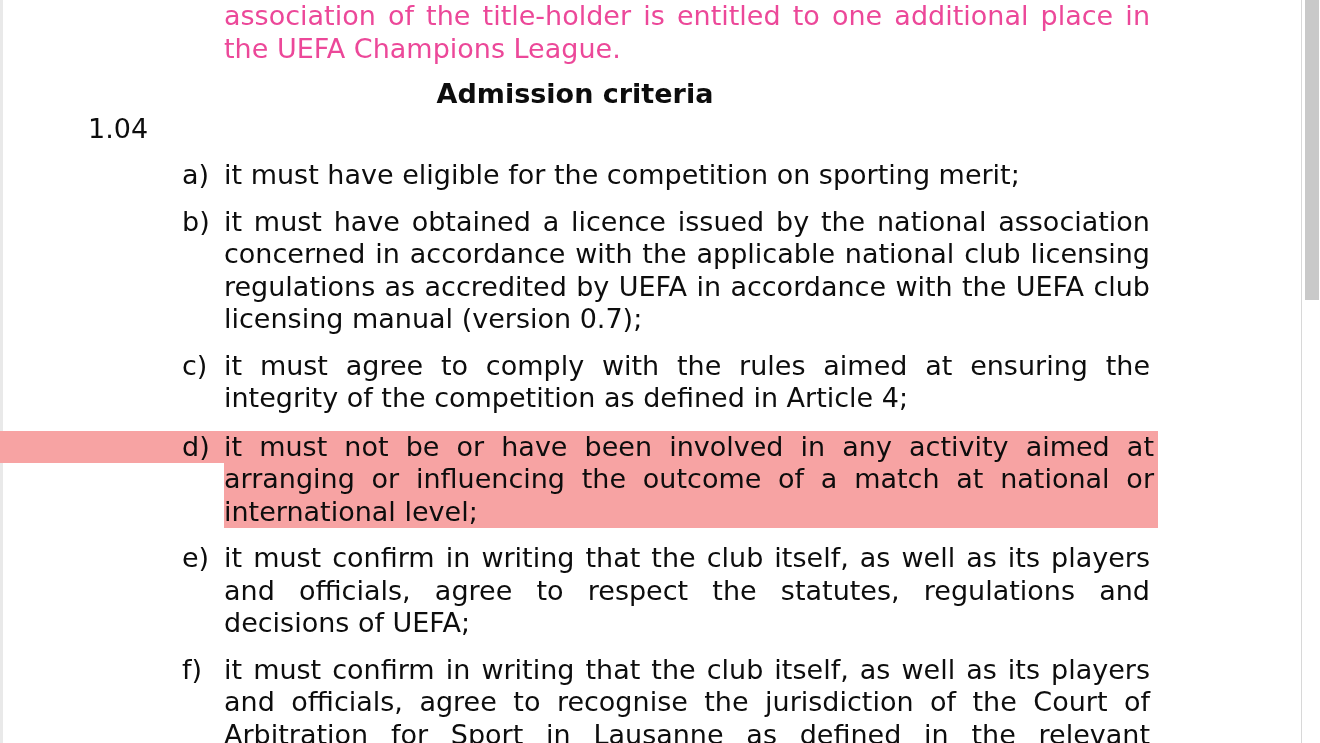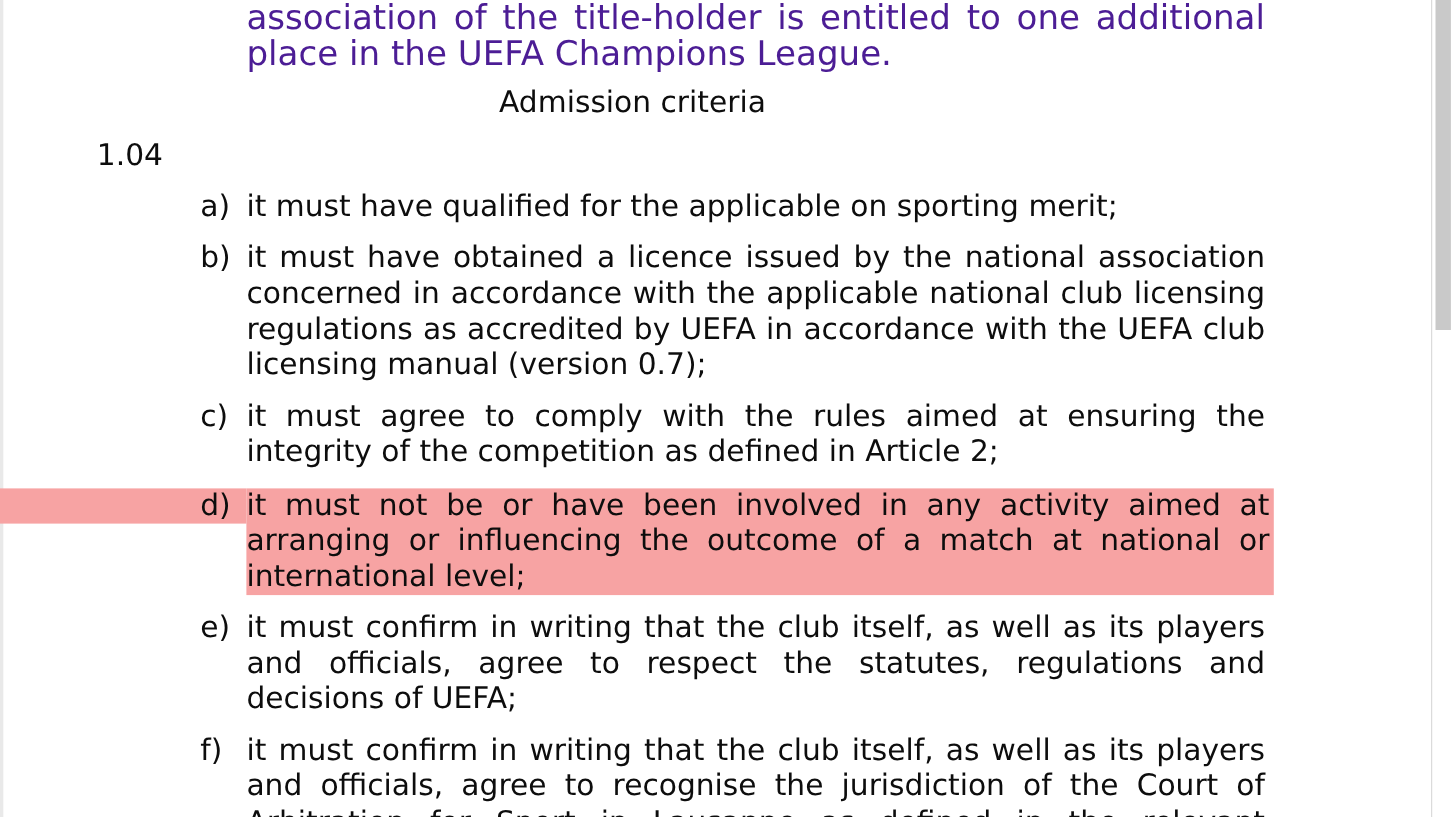--- a/index.html
+++ b/index.html
@@ -52,31 +52,31 @@
   .content {
     position: absolute;
     left: 0; top: 0;
     width: 1180px;
     padding-top: 0;
   }
   .lead-text {
     margin-left: 224px;
     width: 926px;
     text-align: justify;
-    font-size: 31px;
-    line-height: 32.5px;
-    color: #4c1d95;
+    font-size: 27px;
+    line-height: 32.5px;
+    color: #ec4899;
   }
   .heading {
     text-align: center;
-    font-weight: normal;
+    font-weight: bold;
     font-size: 27px;
     line-height: 32.5px;
     margin-top: 13px;
-    margin-bottom: 15px;
+    margin-bottom: 2px;
     width: 1150px;
     color: #0d0d0d;
   }
   .top-para {
     position: relative;
   }
   .item {
     display: flex;
     align-items: flex-start;
     margin-top: 14px;
@@ -156,31 +156,31 @@
     <div class="lead-text top-para">association of the title-holder is entitled to one additional place in the UEFA Champions League.</div>
 
     <div class="heading">Admission criteria</div>
 
     <div class="clause-1_04">
       <div class="no">1.04</div>
     </div>
 
     <div class="item">
       <div class="label">a)</div>
-      <div class="txt">it must have qualified for the applicable on sporting merit;</div>
+      <div class="txt">it must have eligible for the competition on sporting merit;</div>
     </div>
 
     <div class="item">
       <div class="label">b)</div>
       <div class="txt">it must have obtained a licence issued by the national association concerned in accordance with the applicable national club licensing regulations as accredited by UEFA in accordance with the UEFA club licensing manual (version 0.7);</div>
     </div>
 
     <div class="item">
       <div class="label">c)</div>
-      <div class="txt">it must agree to comply with the rules aimed at ensuring the integrity of the competition as defined in Article 2;</div>
+      <div class="txt">it must agree to comply with the rules aimed at ensuring the integrity of the competition as defined in Article 4;</div>
     </div>
 
     <div class="item highlighted">
       <div class="label">d)</div>
       <div class="txt">it must not be or have been involved in any activity aimed at arranging or influencing the outcome of a match at national or international level;</div>
     </div>
 
     <div class="item">
       <div class="label">e)</div>
       <div class="txt">it must confirm in writing that the club itself, as well as its players and officials, agree to respect the statutes, regulations and decisions of UEFA;</div>

